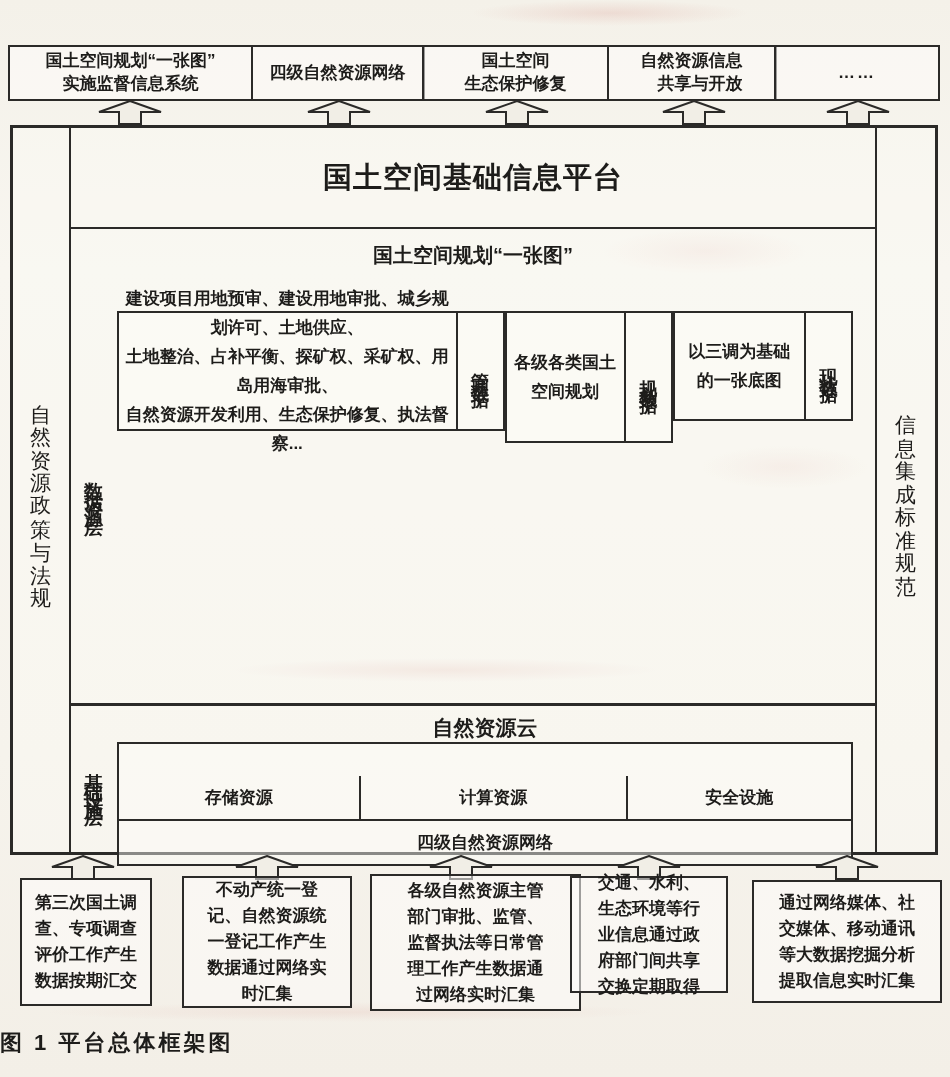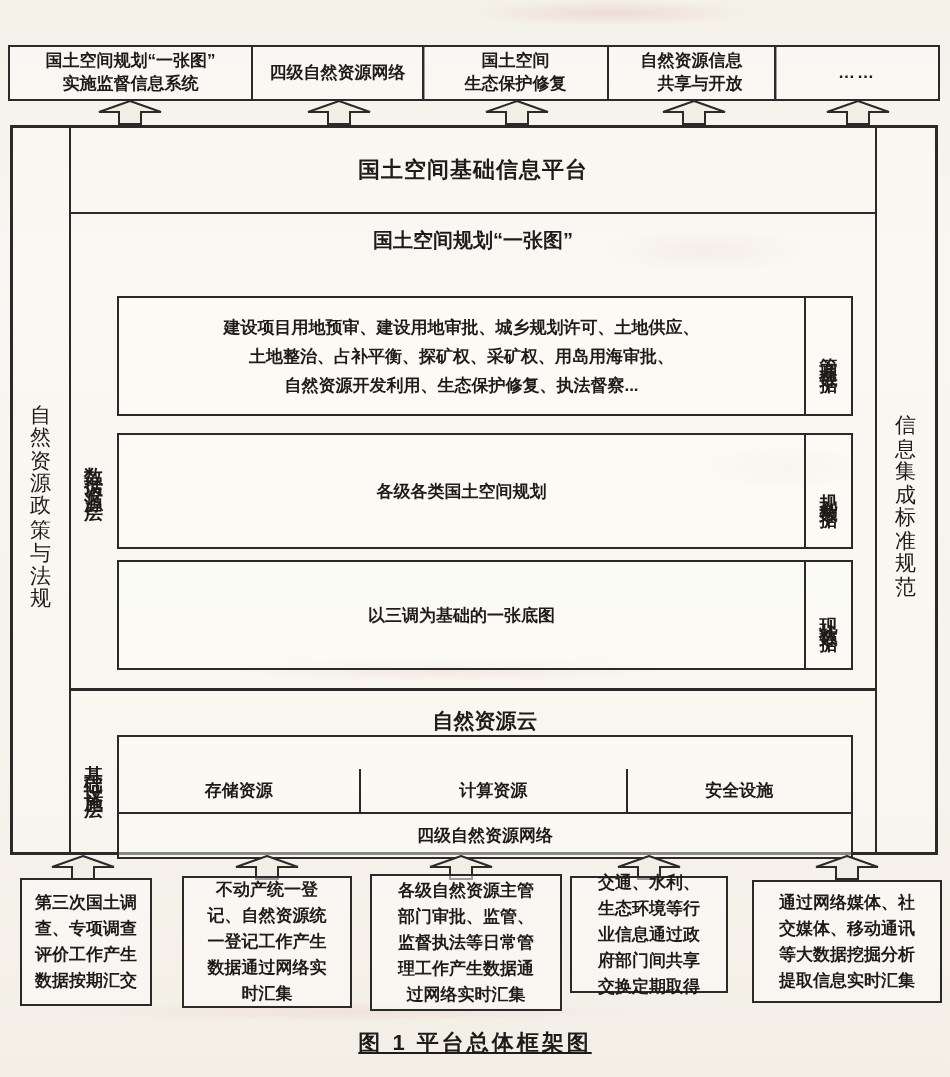--- a/index.html
+++ b/index.html
@@ -34,74 +34,74 @@
   .pillar { display: flex; align-items: center; justify-content: center; flex: none; }
   .pillar-left  { width: 58px; border-right: 2.5px solid #2b2a28; }
   .pillar-right { width: 60px; border-left: 2.5px solid #2b2a28; }
   .pillar span {
     writing-mode: vertical-rl; text-orientation: upright; line-height: 1;
     font-size: 21px; font-weight: 500; letter-spacing: 23px;
   }
   .center-col { flex: 1; display: flex; flex-direction: column; min-width: 0; }
 
   .platform-header {
-    height: 86px; border-bottom: 2.5px solid #2b2a28;
+    height: 101px; border-bottom: 2.5px solid #2b2a28;
     display: flex; align-items: center; justify-content: center;
-    font-size: 22px; font-weight: 700; letter-spacing: 1px;
+    font-size: 29px; font-weight: 700; letter-spacing: 1px;
   }
 
   .one-map { height: 477px; border-bottom: 3px solid #2b2a28; display: flex; flex-direction: column; }
   .one-map-title { height: 46px; padding-top: 13px; text-align: center; font-size: 20px; font-weight: 600; }
   .one-map-body { flex: 1; display: flex; min-height: 0; }
   .layer-col { width: 46px; flex: none; display: flex; align-items: center; justify-content: center; }
   .layer-label {
     writing-mode: vertical-rl; text-orientation: upright; line-height: 1;
     font-size: 19px; font-weight: 700; letter-spacing: 9px;
   }
-  .boxes-col { flex: 1; margin-right: 22px; padding-top: 36px; display: flex; flex-direction: column; }
+  .boxes-col { flex: 1; margin-right: 22px; padding-top: 36px; display: flex; flex-direction: row; }
   .data-box { border: 2.5px solid #2b2a28; display: flex; background: rgba(253,252,249,0.45); }
   .db1 { height: 120px; margin-bottom: 17px; }
-  .db2 { height: 116px; margin-bottom: 11px; }
+  .db2 { height: 132px; margin-bottom: 11px; }
   .db3 { height: 110px; }
   .data-box .content {
     flex: 1; display: flex; align-items: center; justify-content: center; text-align: center;
     font-size: 17px; font-weight: 600; line-height: 29px; white-space: pre-line; padding: 0 6px;
   }
   .data-box .tag { width: 47px; flex: none; border-left: 2px solid #2b2a28; display: flex; align-items: center; justify-content: center; }
   .data-box .tag span {
     writing-mode: vertical-rl; text-orientation: upright; line-height: 1;
     font-size: 18px; font-weight: 700; letter-spacing: 6px;
   }
 
   .infra { flex: 1; display: flex; min-height: 0; }
   .infra-right { flex: 1; margin-right: 22px; display: flex; flex-direction: column; }
-  .cloud-title { height: 50px; padding-top: 16px; display: flex; align-items: center; justify-content: center; font-size: 21px; font-weight: 700; }
+  .cloud-title { height: 50px; padding-top: 8px; display: flex; align-items: center; justify-content: center; font-size: 21px; font-weight: 700; }
   .infra-table { border: 2.5px solid #2b2a28; background: rgba(253,252,249,0.45); }
   .infra-row1 { display: flex; height: 45px; border-bottom: 2px solid #2b2a28; margin-top: 32px; }
   .infra-cell { display: flex; align-items: center; justify-content: center; font-size: 17px; font-weight: 600; }
   .ic1 { width: 33%; border-right: 2px solid #2b2a28; }
   .ic2 { width: 36.5%; border-right: 2px solid #2b2a28; }
   .ic3 { flex: 1; }
   .infra-row2 { height: 43px; display: flex; align-items: center; justify-content: center; font-size: 17px; font-weight: 600; border-radius: 16px; }
 
   
   .in-box {
     position: absolute; border: 2.5px solid #2b2a28; background: rgba(253,252,249,0.55);
     display: flex; align-items: center; justify-content: center; text-align: center;
     font-size: 17px; font-weight: 600; line-height: 26px; white-space: pre-line;
   }
   .ib1 { left: 20px;   top: 878px; width: 132px; height: 128px; }
   .ib2 { left: 182px; top: 876px; width: 170px; height: 132px; }
-  .ib3 { left: 370px; top: 874px; width: 192px; height: 137px; }
+  .ib3 { left: 370px; top: 874px; width: 211px; height: 137px; }
   .ib4 { left: 570px; top: 876px; width: 158px; height: 117px; }
   .ib5 { left: 752px; top: 880px; width: 190px; height: 123px; }
 
   .caption {
-    position: absolute; left: 0; top: 1028px; width: 950px; text-align: center;
-    font-size: 22px; font-weight: 700; letter-spacing: 3px; text-decoration: underline;
+    position: absolute; left: 0; top: 1028px; width: 950px; text-align: left;
+    font-size: 22px; font-weight: 700; letter-spacing: 3px;
   }
 </style>
 </head>
 <body>
 
 <div id="scan-page">
 
   <div class="blob" style="left:470px;top:0;width:280px;height:26px;background:radial-gradient(ellipse,rgba(200,105,95,0.16),transparent 70%);"></div>
   <div class="blob" style="left:600px;top:228px;width:210px;height:46px;background:radial-gradient(ellipse,rgba(200,105,95,0.10),transparent 70%);"></div>
   <div class="blob" style="left:700px;top:445px;width:170px;height:44px;background:radial-gradient(ellipse,rgba(200,105,95,0.10),transparent 70%);"></div>

